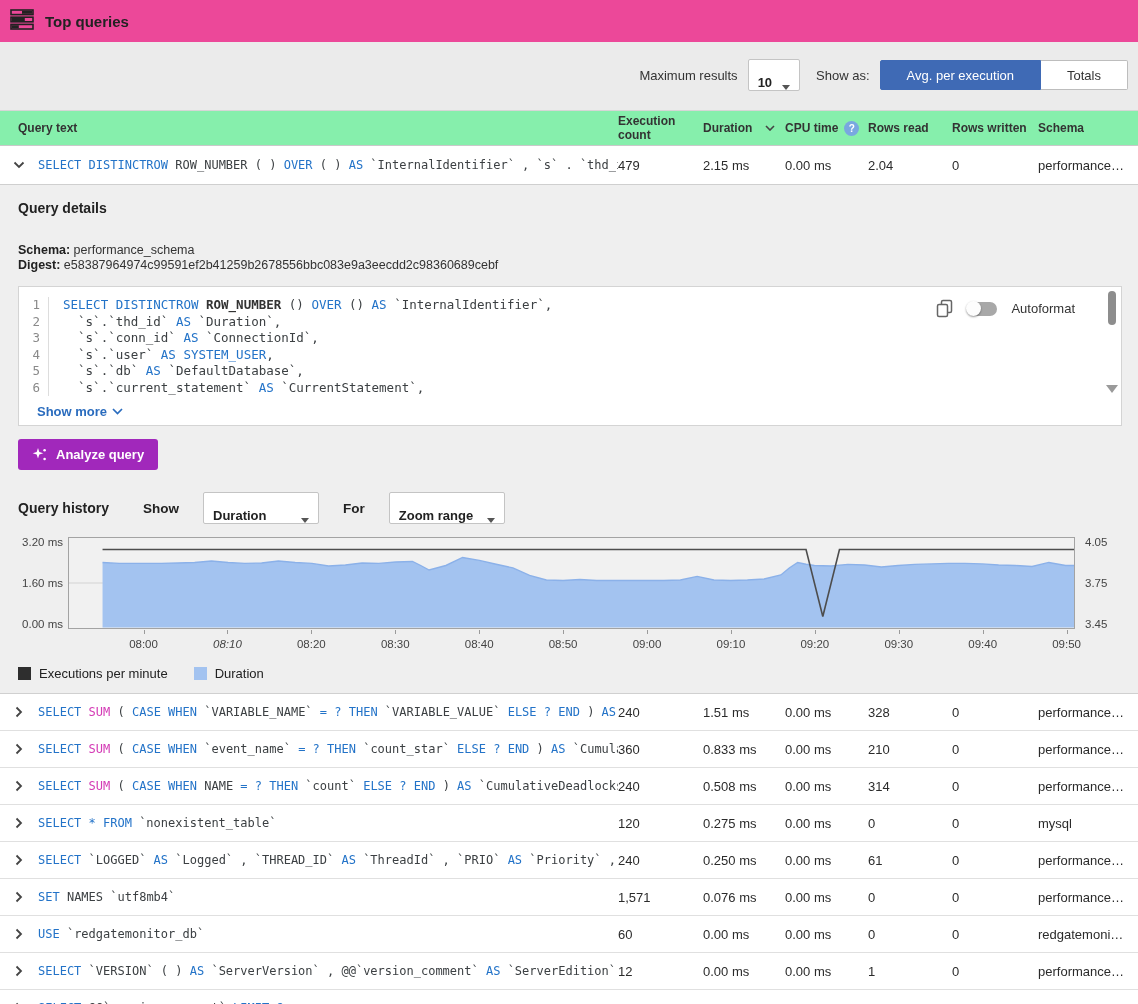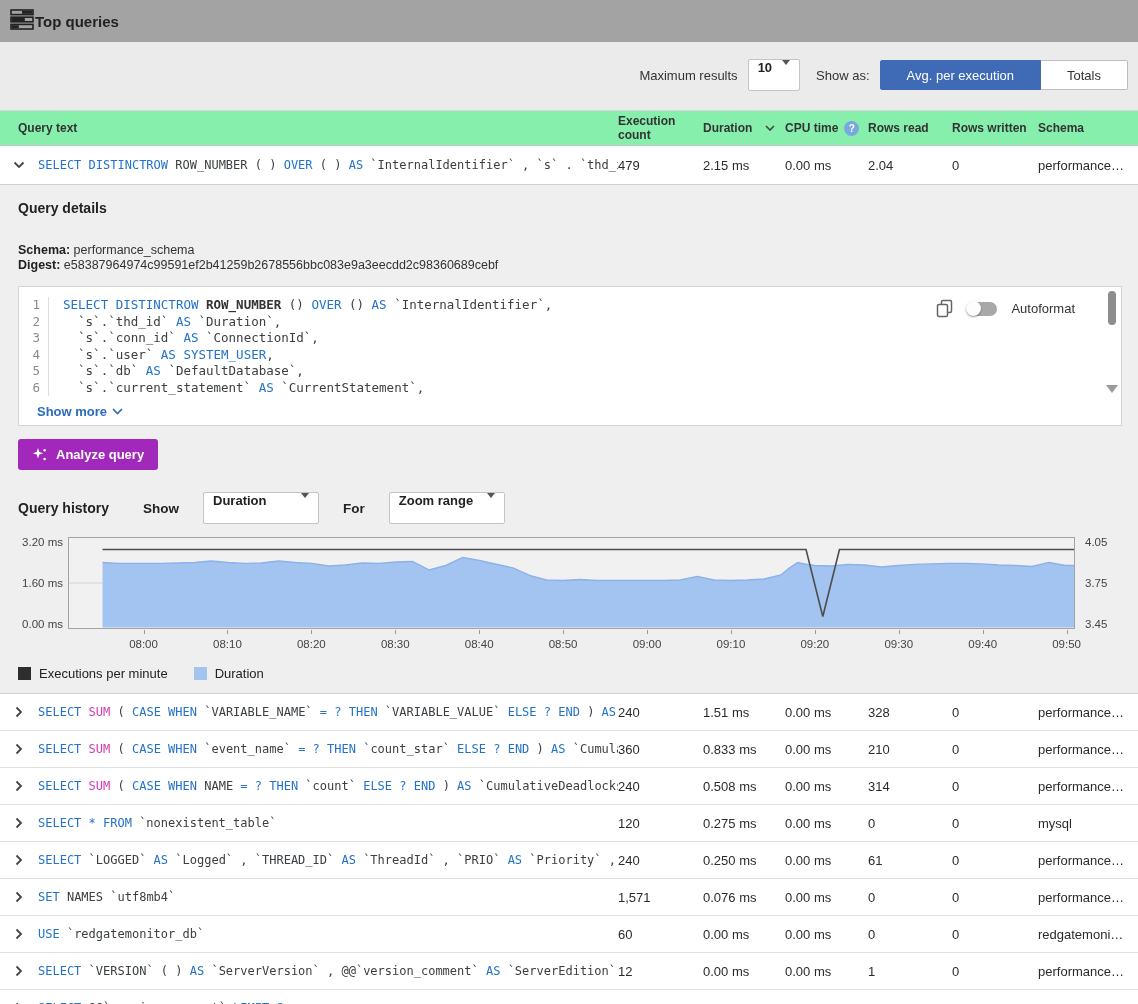--- a/index.html
+++ b/index.html
@@ -7,25 +7,26 @@
   body {
     font-family: "Liberation Sans", sans-serif;
     background: #ebebeb;
     color: #2b2b2b;
     width: 1138px;
     height: 1004px;
     overflow: hidden;
     position: relative;
   }
   .topbar {
-    background: #a3a3a3;
+    background: #ec4899;
     height: 42px;
     display: flex;
     align-items: center;
     padding-left: 10px;
+    gap: 10px;
   }
   .topbar .title { font-size: 15px; font-weight: bold; color: #222; }
 
   
   .controls {
     height: 34px;
     margin-top: 16px;
     display: flex;
     justify-content: flex-end;
     align-items: center;
@@ -33,21 +34,21 @@
     gap: 10px;
     font-size: 13px;
     color: #333;
   }
   .select {
     background: #fff;
     border: 1px solid #c4c4c4;
     border-radius: 2px;
     height: 32px;
     display: inline-flex;
-    align-items: flex-start;
+    align-items: flex-end;
     gap: 10px;
     padding: 0 9px;
     font-weight: bold;
     font-size: 13px;
     color: #222;
     cursor: pointer;
   }
   .select .caret {
     width: 0; height: 0;
     border-left: 4px solid transparent;
@@ -365,21 +366,21 @@
         <svg id="chart-svg" viewBox="0 0 1007 92" preserveAspectRatio="none">
             <line x1="0" y1="46" x2="1007" y2="46" stroke="#d2d2d2" stroke-width="1"></line>
             <polygon points="33.6,91.5 33.6,25.0 50.4,26.0 75.5,26.0 92.3,26.0 109.1,25.5 125.9,25.0 142.7,23.5 159.4,25.0 176.2,26.0 193.0,25.5 209.8,23.5 226.6,25.0 243.4,26.0 260.1,28.6 276.9,27.6 293.7,25.5 310.5,26.0 327.3,24.5 344.1,24.0 352.4,28.1 360.8,32.7 377.6,28.1 394.4,19.9 411.2,22.9 428.0,26.8 444.8,30.6 461.5,38.3 478.3,42.9 495.1,43.4 511.9,42.4 528.7,43.4 545.5,43.4 562.2,43.4 579.0,43.4 595.8,43.4 612.6,42.9 629.4,39.3 646.2,42.9 662.9,43.4 679.7,42.9 696.5,41.9 713.3,37.8 721.7,30.6 730.1,25.0 738.5,26.8 746.9,28.1 763.6,28.6 780.4,27.0 797.2,27.6 814.0,29.6 830.8,28.1 847.6,27.0 864.3,26.5 881.1,26.0 897.9,26.0 914.7,26.5 931.5,27.6 948.3,28.1 965.0,29.1 981.8,25.0 998.6,28.1 1007.0,28.1 1007.0,91.5" fill="#a3c3f0"></polygon>
             <polyline points="33.6,25.0 50.4,26.0 75.5,26.0 92.3,26.0 109.1,25.5 125.9,25.0 142.7,23.5 159.4,25.0 176.2,26.0 193.0,25.5 209.8,23.5 226.6,25.0 243.4,26.0 260.1,28.6 276.9,27.6 293.7,25.5 310.5,26.0 327.3,24.5 344.1,24.0 352.4,28.1 360.8,32.7 377.6,28.1 394.4,19.9 411.2,22.9 428.0,26.8 444.8,30.6 461.5,38.3 478.3,42.9 495.1,43.4 511.9,42.4 528.7,43.4 545.5,43.4 562.2,43.4 579.0,43.4 595.8,43.4 612.6,42.9 629.4,39.3 646.2,42.9 662.9,43.4 679.7,42.9 696.5,41.9 713.3,37.8 721.7,30.6 730.1,25.0 738.5,26.8 746.9,28.1 763.6,28.6 780.4,27.0 797.2,27.6 814.0,29.6 830.8,28.1 847.6,27.0 864.3,26.5 881.1,26.0 897.9,26.0 914.7,26.5 931.5,27.6 948.3,28.1 965.0,29.1 981.8,25.0 998.6,28.1 1007.0,28.1" fill="none" stroke="#8bb1e9" stroke-width="1.4"></polyline>
             <polyline points="33.6,11.8 738.5,11.8 755.3,80.2 772.0,11.8 1007.0,11.8" fill="none" stroke="#4d4d4d" stroke-width="1.6"></polyline>
           </svg>
       </div>
     <div class="xtick" style="left: 143.525px;"></div>
         <span class="xlabel" style="left: 143.525px;">08:00</span>
         <div class="xtick" style="left: 227.442px;"></div>
-        <span class="xlabel" style="left: 227.442px;">08:10</span>
+        <span class="xlabel" style="left: 227.442px; font-style: italic;">08:10</span>
         <div class="xtick" style="left: 311.358px;"></div>
         <span class="xlabel" style="left: 311.358px;">08:20</span>
         <div class="xtick" style="left: 395.275px;"></div>
         <span class="xlabel" style="left: 395.275px;">08:30</span>
         <div class="xtick" style="left: 479.192px;"></div>
         <span class="xlabel" style="left: 479.192px;">08:40</span>
         <div class="xtick" style="left: 563.108px;"></div>
         <span class="xlabel" style="left: 563.108px;">08:50</span>
         <div class="xtick" style="left: 647.025px;"></div>
         <span class="xlabel" style="left: 647.025px;">09:00</span>

